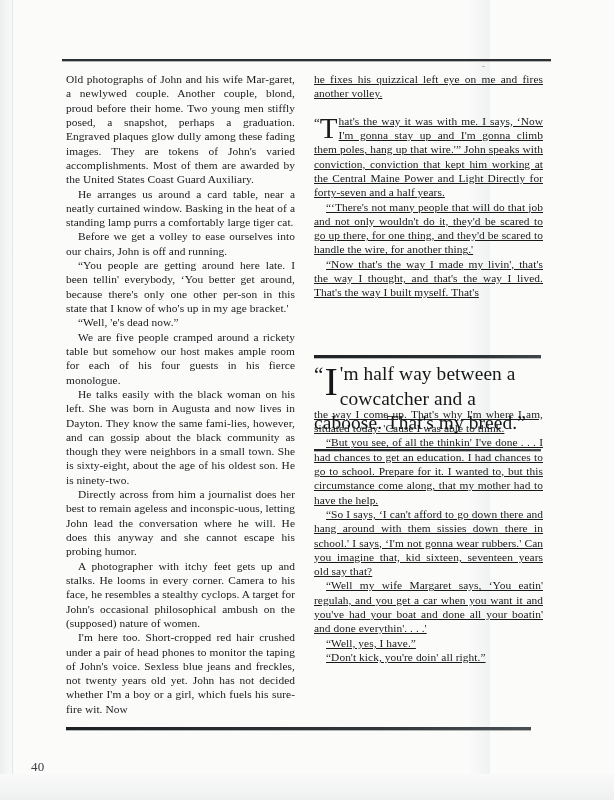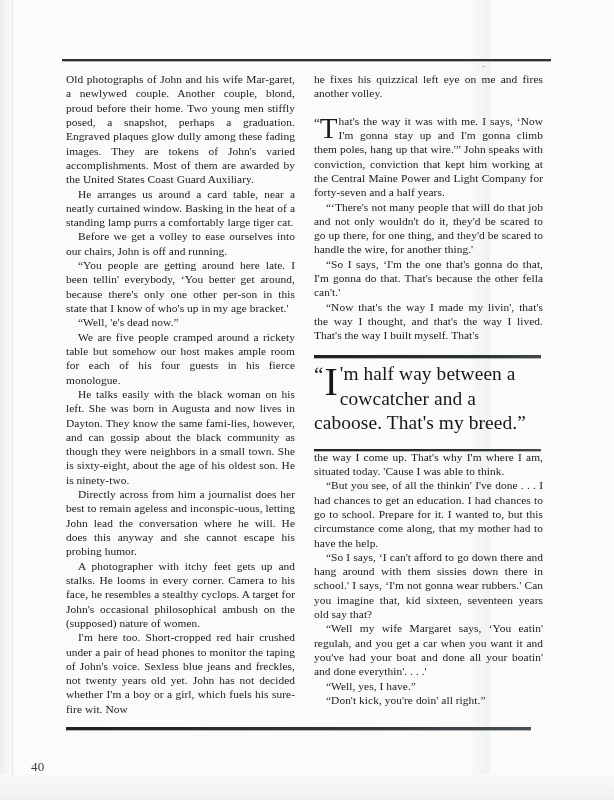--- a/index.html
+++ b/index.html
@@ -93,21 +93,21 @@
     width: 229px;
     font-size: 11.4px;
     line-height: 14.32px;
     color: #17191b;
     text-align: justify;
     -webkit-hyphens: manual;
     hyphens: manual;
     letter-spacing: 0.05px;
   }
   .col-left  { left: 66px; }
-  .col-right { left: 314px; }
+  .col-right { left: 314px; text-decoration: underline; }
 
   .col p {
     margin: 0;
     text-indent: 12px;
   }
   .col p.noindent { text-indent: 0; }
 
   
   .dropcap-para {
     margin-top: 13px !important;
@@ -191,25 +191,24 @@
     <p>A photographer with itchy feet gets up and stalks. He looms in every corner. Camera to his face, he resembles a stealthy cyclops. A target for John's occasional philosophical ambush on the (supposed) nature of women.</p>
     <p>I'm here too. Short-cropped red hair crushed under a pair of head phones to monitor the taping of John's voice. Sexless blue jeans and freckles, not twenty years old yet. John has not decided whether I'm a boy or a girl, which fuels his sure-fire wit. Now</p>
   </div>
 
   <div class="col col-right">
     <p class="noindent">he fixes his quizzical left eye on me and fires another volley.</p>
 
     <p class="dropcap-para">
       <span class="openq">“</span>
       <span class="dropcap">T</span>
-      <span>hat's the way it was with me. I says, ‘Now I'm gonna stay up and I'm gonna climb them poles, hang up that wire.'” John speaks with conviction, conviction that kept him working at the Central Maine Power and Light Company for forty-seven and a half years.</span>
+      <span>hat's the way it was with me. I says, ‘Now I'm gonna stay up and I'm gonna climb them poles, hang up that wire.'” John speaks with conviction, conviction that kept him working at the Central Maine Power and Light Directly for forty-seven and a half years.</span>
     </p>
 
     <p>“‘There's not many people that will do that job and not only wouldn't do it, they'd be scared to go up there, for one thing, and they'd be scared to handle the wire, for another thing.'</p>
-    <p>“So I says, ‘I'm the one that's gonna do that, I'm gonna do that. That's because the other fella can't.'</p>
     <p>“Now that's the way I made my livin', that's the way I thought, and that's the way I lived. That's the way I built myself. That's</p>
 
     <div class="quote-gap"></div>
 
     <p class="noindent">the way I come up. That's why I'm where I am, situated today. 'Cause I was able to think.</p>
     <p>“But you see, of all the thinkin' I've done . . . I had chances to get an education. I had chances to go to school. Prepare for it. I wanted to, but this circumstance come along, that my mother had to have the help.</p>
     <p>“So I says, ‘I can't afford to go down there and hang around with them sissies down there in school.' I says, ‘I'm not gonna wear rubbers.' Can you imagine that, kid sixteen, seventeen years old say that?</p>
     <p>“Well my wife Margaret says, ‘You eatin' regulah, and you get a car when you want it and you've had your boat and done all your boatin' and done everythin'. . . .'</p>
     <p>“Well, yes, I have.”</p>
     <p>“Don't kick, you're doin' all right.”</p>

